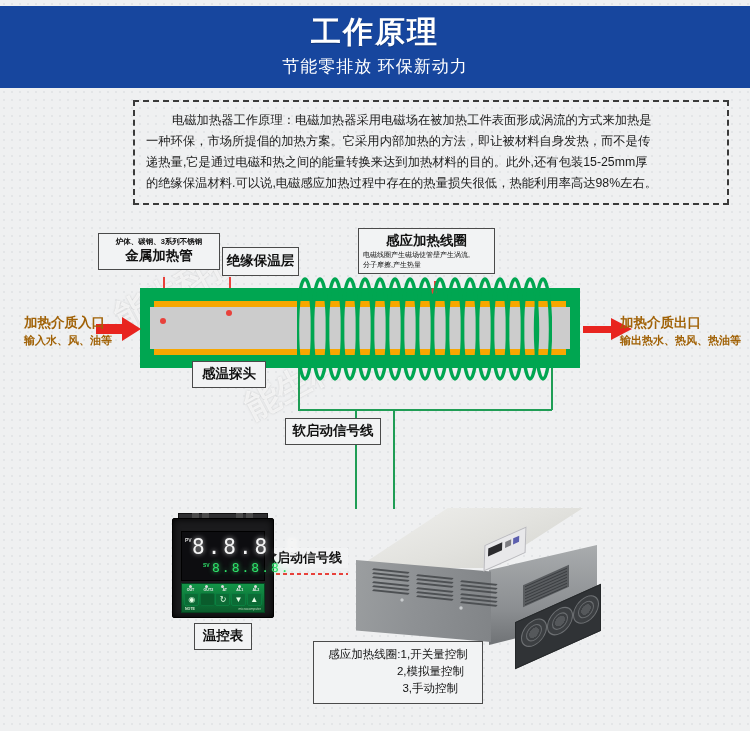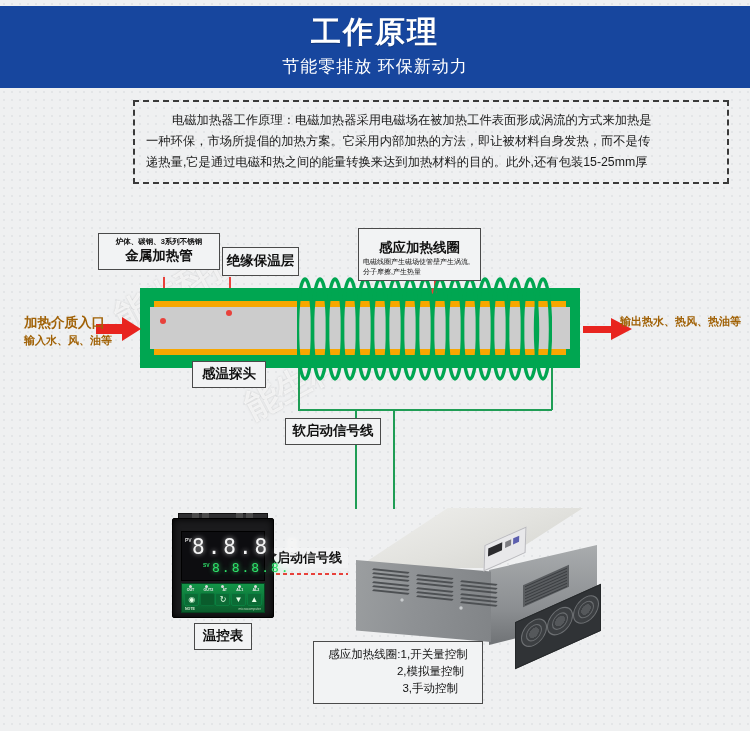--- a/index.html
+++ b/index.html
@@ -179,36 +179,37 @@
 
 <div class="header">
   <div class="h-title">工作原理</div>
   <div class="h-sub">节能零排放 环保新动力</div>
 </div>
 
 <div class="desc">
   <div class="indent">电磁加热器工作原理：电磁加热器采用电磁场在被加热工件表面形成涡流的方式来加热是</div>
   <div>一种环保，市场所提倡的加热方案。它采用内部加热的方法，即让被材料自身发热，而不是传</div>
   <div>递热量,它是通过电磁和热之间的能量转换来达到加热材料的目的。此外,还有包装15-25mm厚</div>
+  <div>的绝缘保温材料.可以说,电磁感应加热过程中存在的热量损失很低，热能利用率高达98%左右。</div>
 </div>
 
 <div class="wm" style="left:110px;top:265px;">能生科技</div>
 <div class="wm" style="left:430px;top:300px;">能生科技</div>
 <div class="wm" style="left:240px;top:355px;">能生科技</div>
 
 <div class="lbl" style="left:98px;top:233px;width:122px;padding:3px 2px 4px;">
   <div class="sm">炉体、碳钢、3系列不锈钢</div>
   <div class="big">金属加热管</div>
 </div>
 
 <div class="lbl" style="left:222px;top:247px;width:77px;padding:4px 2px 5px;">
   <div class="big">绝缘保温层</div>
 </div>
 
-<div class="lbl" style="left:358px;top:228px;width:123px;padding:10px 4px 4px;">
+<div class="lbl" style="left:358px;top:228px;width:137px;padding:3px 4px 4px;">
   <div class="big">感应加热线圈</div>
   <div class="tiny">电磁线圈产生磁场使管壁产生涡流,</div>
   <div class="tiny">分子摩擦,产生热量</div>
 </div>
 
 <div class="line v-red" style="left:163px;top:277px;height:45px;"></div>
 <div class="dot" style="left:160px;top:318px;"></div>
 
 <div class="line v-red" style="left:229px;top:277px;height:38px;"></div>
 <div class="dot" style="left:226px;top:310px;"></div>
@@ -253,20 +254,21 @@
 </svg>
 <svg class="arrow-out" width="50" height="28" viewBox="0 0 50 28">
   <path d="M0 11 H28 V3 L49 14 L28 25 V18 H0 Z" fill="#e8241f"></path>
 </svg>
 
 <div class="io" id="inlet">
   <div class="t1">加热介质入口</div>
   <div class="t2">输入水、风、油等</div>
 </div>
 <div class="io" id="outlet">
+  <div class="t1">加热介质出口</div>
   <div class="t2">输出热水、热风、热油等</div>
 </div>
 
 <div class="line v-red" style="left:229px;top:340px;height:22px;"></div>
 <div class="line h-red" style="left:222px;top:340px;width:15px;"></div>
 <div class="lbl" style="left:192px;top:361px;width:74px;padding:3px 2px 4px;">
   <div class="big">感温探头</div>
 </div>
 
 <div class="line v-grn" style="left:298px;top:366px;height:44px;"></div>

